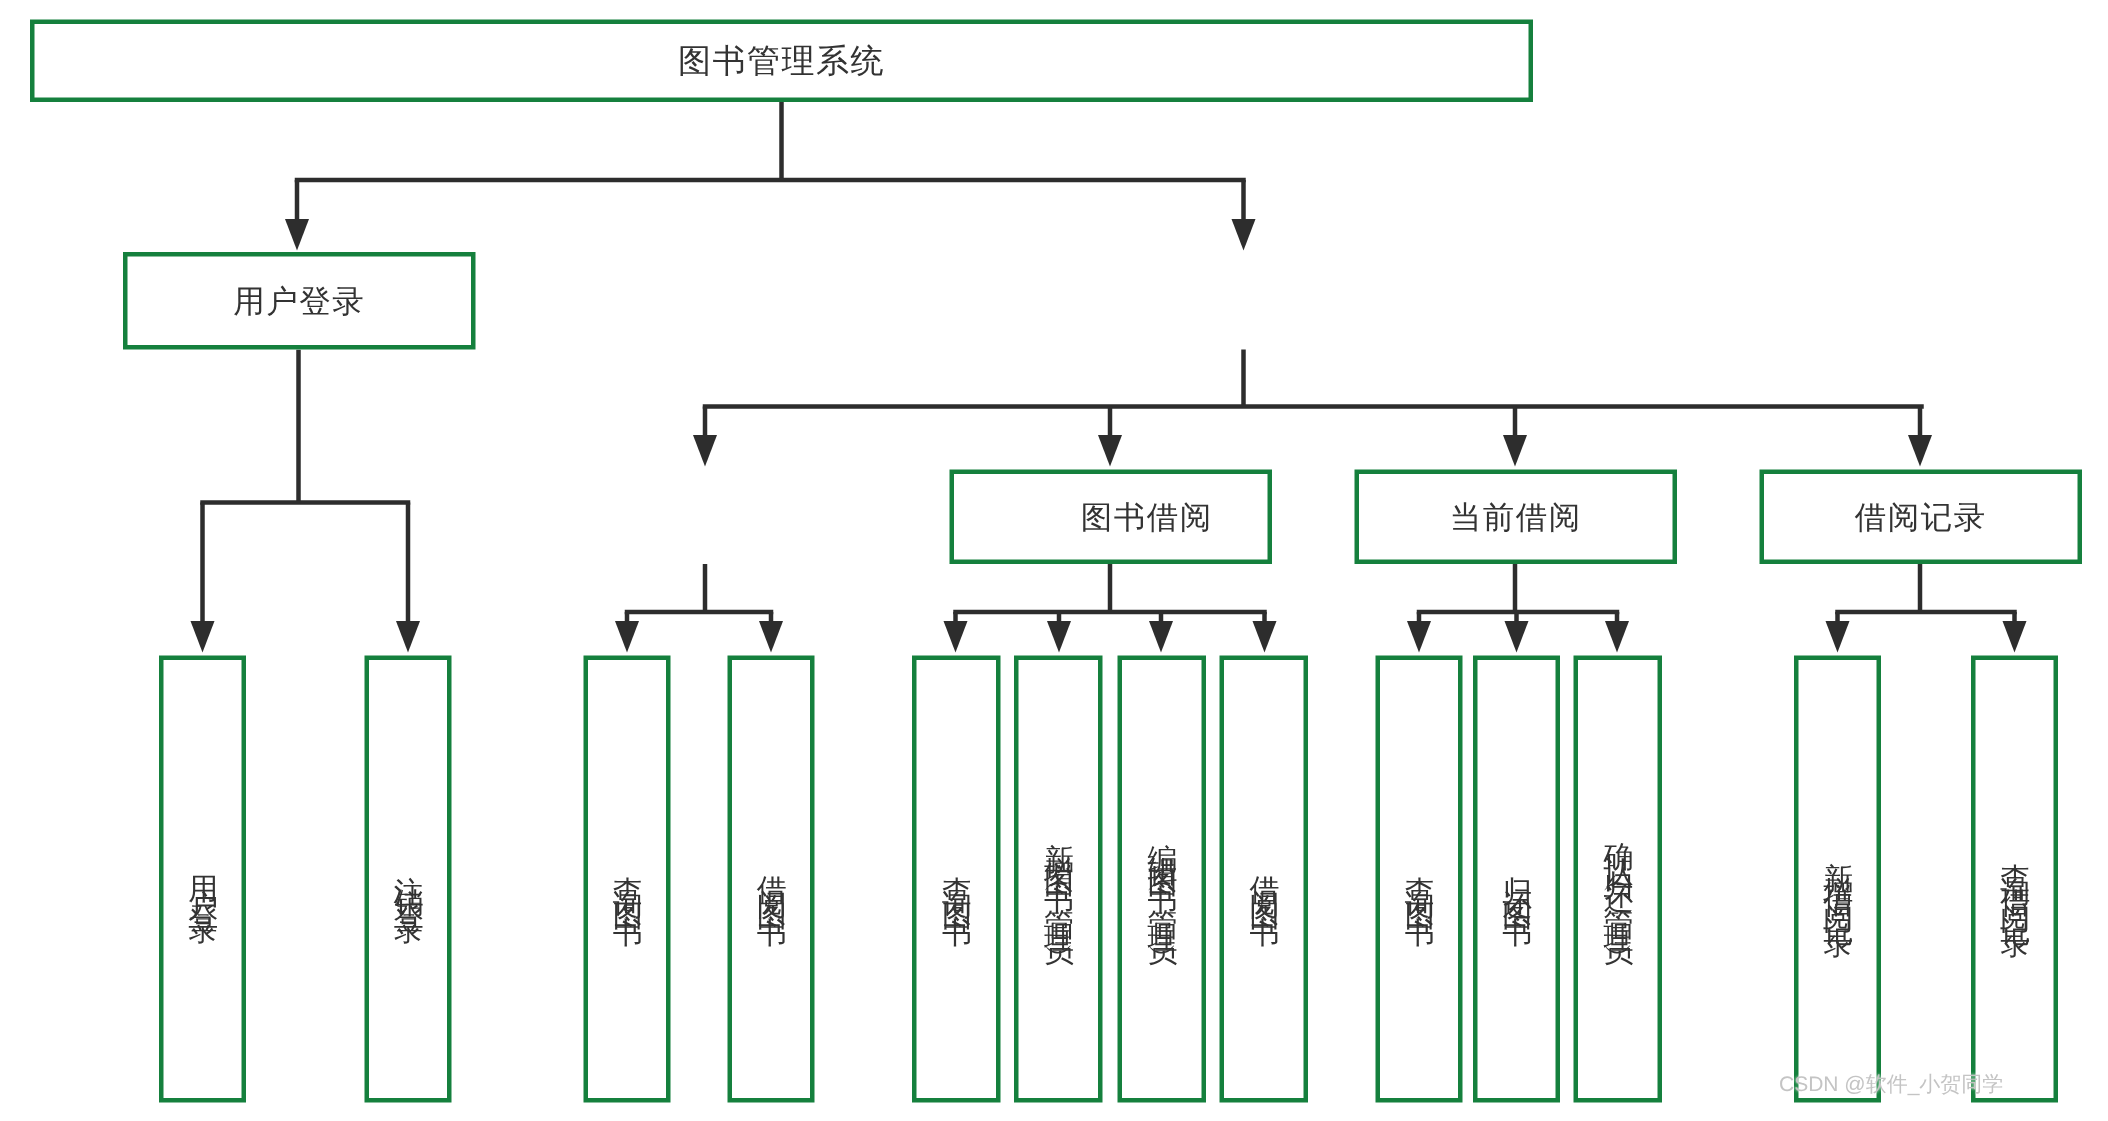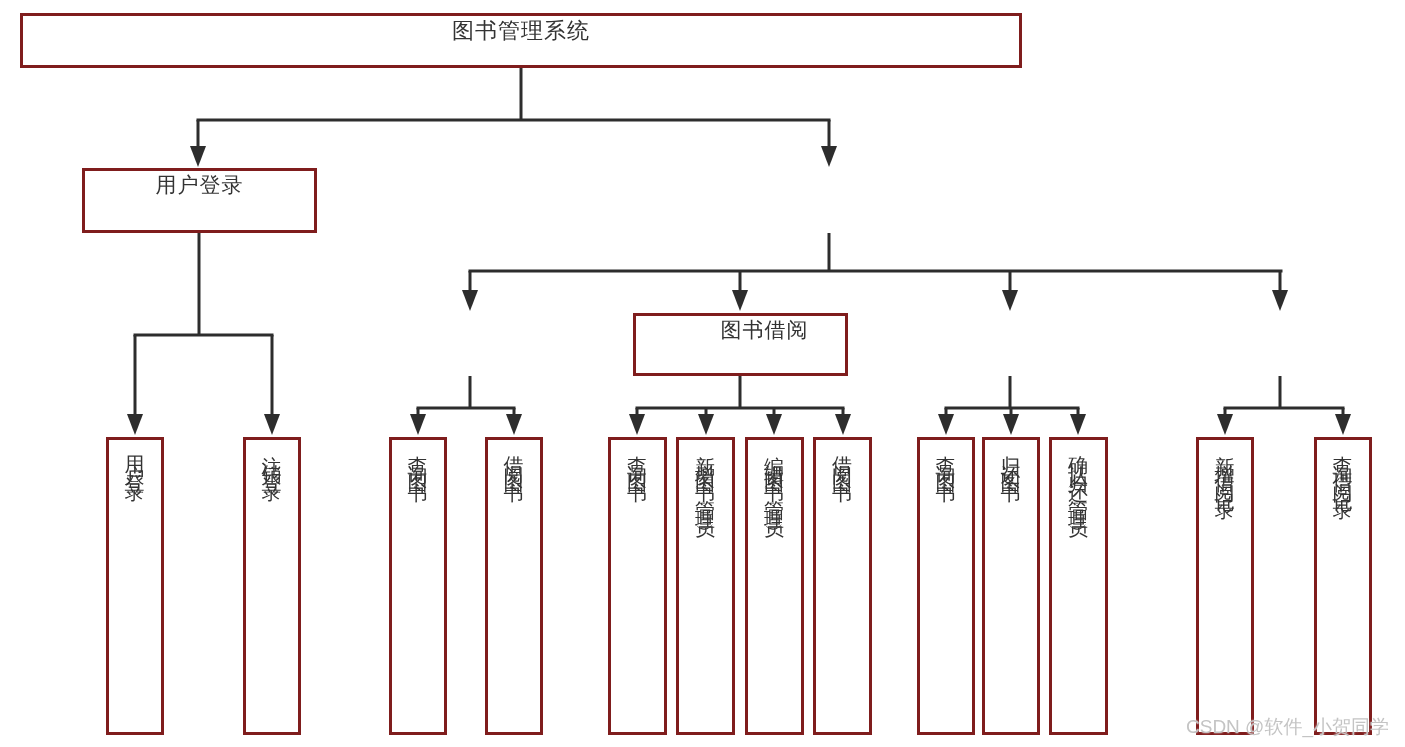--- a/index.html
+++ b/index.html
@@ -17,23 +17,24 @@
   }
   .connectors {
     position: absolute;
     left: 0;
     top: 0;
     pointer-events: none;
   }
   .node {
     position: absolute;
     box-sizing: border-box;
-    border: 3px solid #7f1d1d;
+    border: 3px solid #15803d;
     background: #ffffff;
     display: flex;
+    align-items: center;
     justify-content: center;
     color: #333333;
   }
   .hbox span {
     font-size: 21px;
     letter-spacing: 1px;
     white-space: nowrap;
   }
   .root-box span {
     font-size: 22px;
@@ -43,21 +44,21 @@
     text-orientation: mixed;
     font-size: 20px;
     line-height: 1;
     letter-spacing: 9px;
     white-space: nowrap;
   }
   .watermark {
     position: absolute;
     left: 1186px;
     top: 714px;
-    font-size: 19px;
+    font-size: 14px;
     color: #c4c4c4;
     white-space: nowrap;
     z-index: 10;
     text-shadow: 0 0 2px #ffffff;
   }
 </style>
 </head>
 <body>
 
 <div class="canvas">
@@ -144,20 +145,26 @@
     <span>图书管理系统</span>
   </div>
 
   <div class="node hbox" style="left:82px; top:168px; width:235px; height:65px;">
     <span>用户登录</span>
   </div>
 
   <div class="node hbox" style="left:633px; top:313px; width:215px; height:63px;padding-left:48px;">
     <span>图书借阅</span>
   </div>
+  <div class="node hbox" style="left:903px; top:313px; width:215px; height:63px;">
+    <span>当前借阅</span>
+  </div>
+  <div class="node hbox" style="left:1173px; top:313px; width:215px; height:63px;">
+    <span>借阅记录</span>
+  </div>
 
   <div class="node vbox" style="left:106px; top:437px; width:58px; height:298px;">
     <span>用户登录</span>
   </div>
   <div class="node vbox" style="left:243px; top:437px; width:58px; height:298px;">
     <span>注销登录</span>
   </div>
 
   <div class="node vbox" style="left:389px; top:437px; width:58px; height:298px;">
     <span>查询图书</span>

